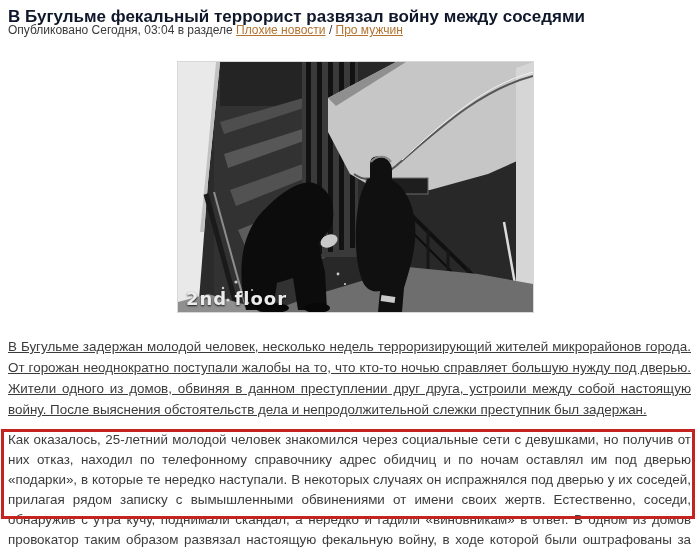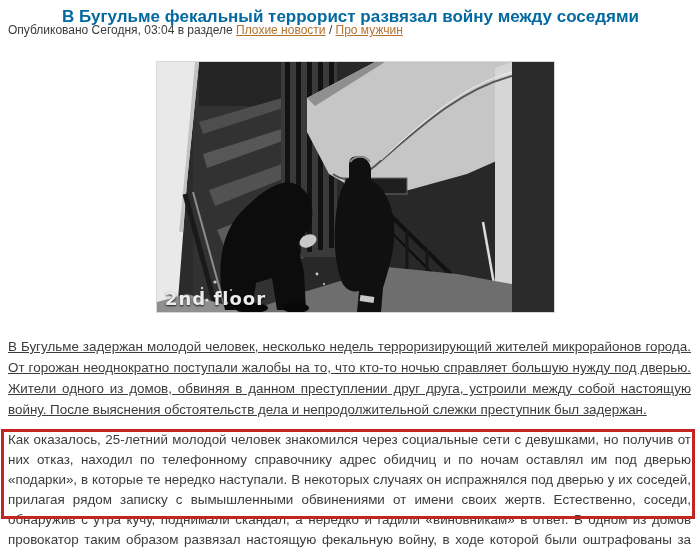--- a/index.html
+++ b/index.html
@@ -2,30 +2,30 @@
 <html><head>
 <meta charset="utf-8">
 <style>
   html, body { margin:0; padding:0; background:#ffffff; }
   .page {
     position:relative; width:699px; height:548px; overflow:hidden;
     background:#ffffff; font-family:"Liberation Sans", sans-serif;
   }
   .title {
     position:absolute; left:8px; top:6px; width:685px; margin:0;
-    font-size:17px; line-height:22px; font-weight:bold; color:#0369a1;text-align:center;
+    font-size:17px; line-height:22px; font-weight:bold; color:#0f172a;
   }
   .meta {
     position:absolute; left:8px; top:23px; width:685px;
     font-size:12px; line-height:15px; color:#3a3a3a;
   }
   .meta a { color:#b3722e; text-decoration:underline; cursor:pointer; }
   .meta .sep { color:#3a3a3a; }
   .photo {
-    position:absolute; left:157px; top:62px; width:397px; height:250px;
+    position:absolute; left:178px; top:62px; width:355px; height:250px;
     background:#2b2b2b; outline:1px solid #d8d8d8;
   }
   .photo svg { display:block; width:355px; height:250px; }
   .osd {
     position:absolute; left:8px; bottom:3px;
     font-family:"DejaVu Sans", sans-serif; font-size:18px; font-weight:bold;
     color:#ececec; letter-spacing:1px; text-shadow:0 1px 2px rgba(0,0,0,0.85);
   }
   .body {
     position:absolute; left:8px; width:683px; margin:0;

